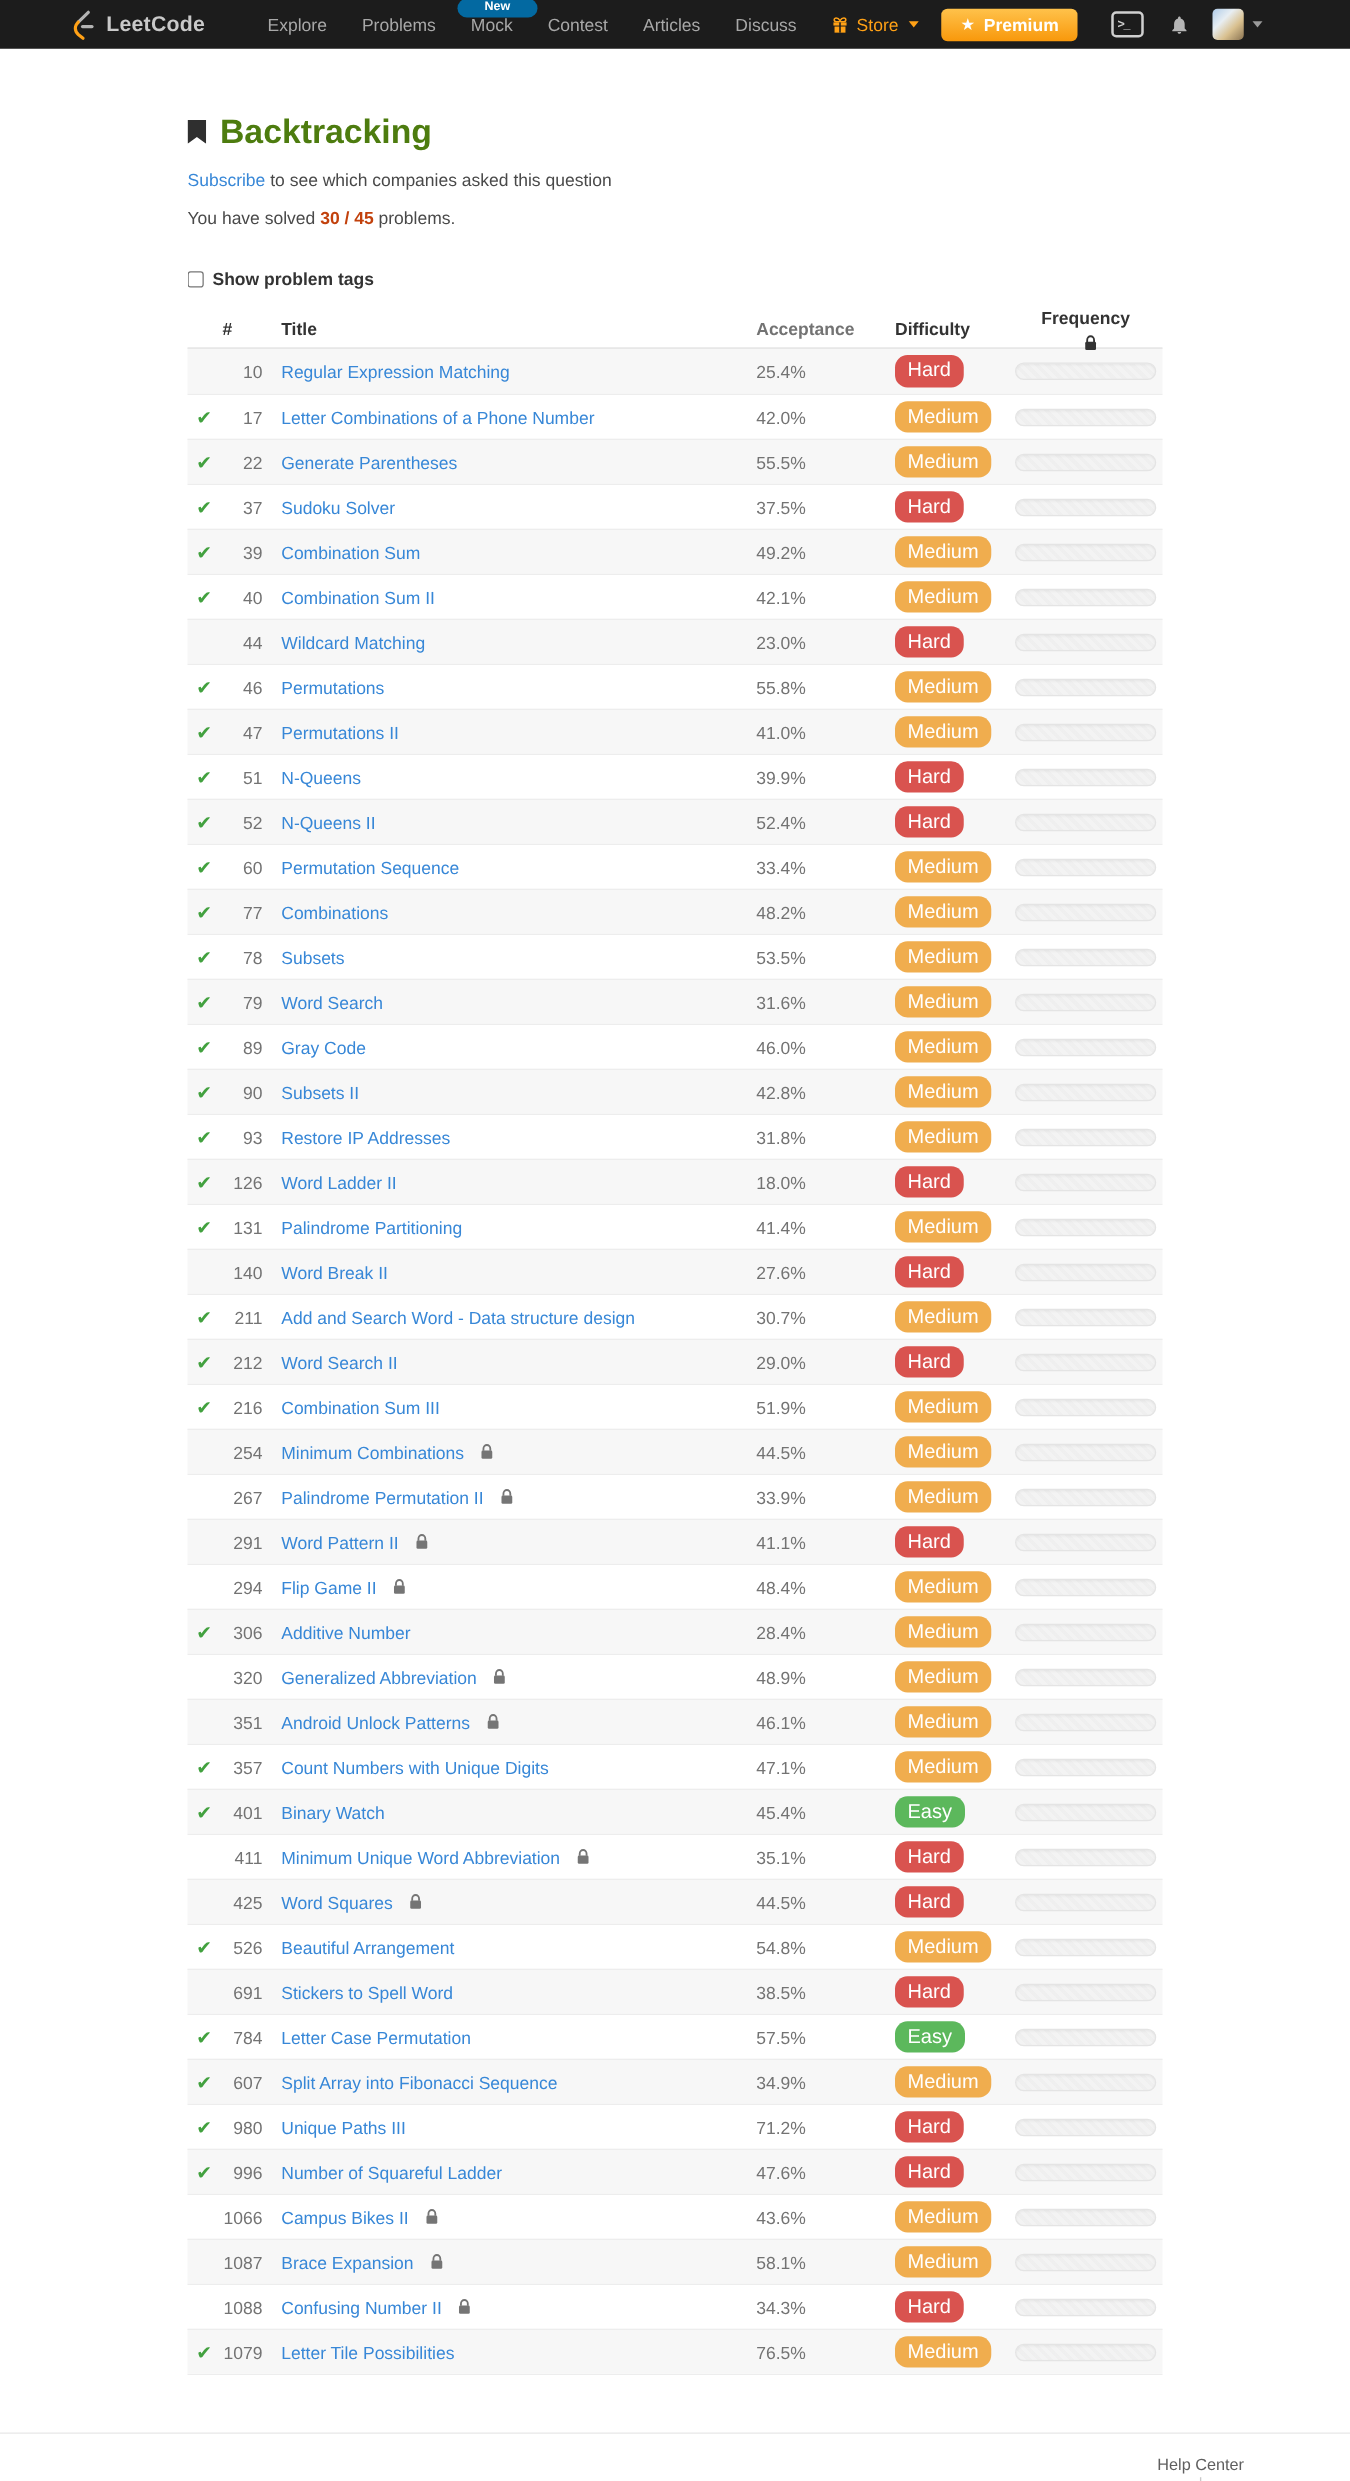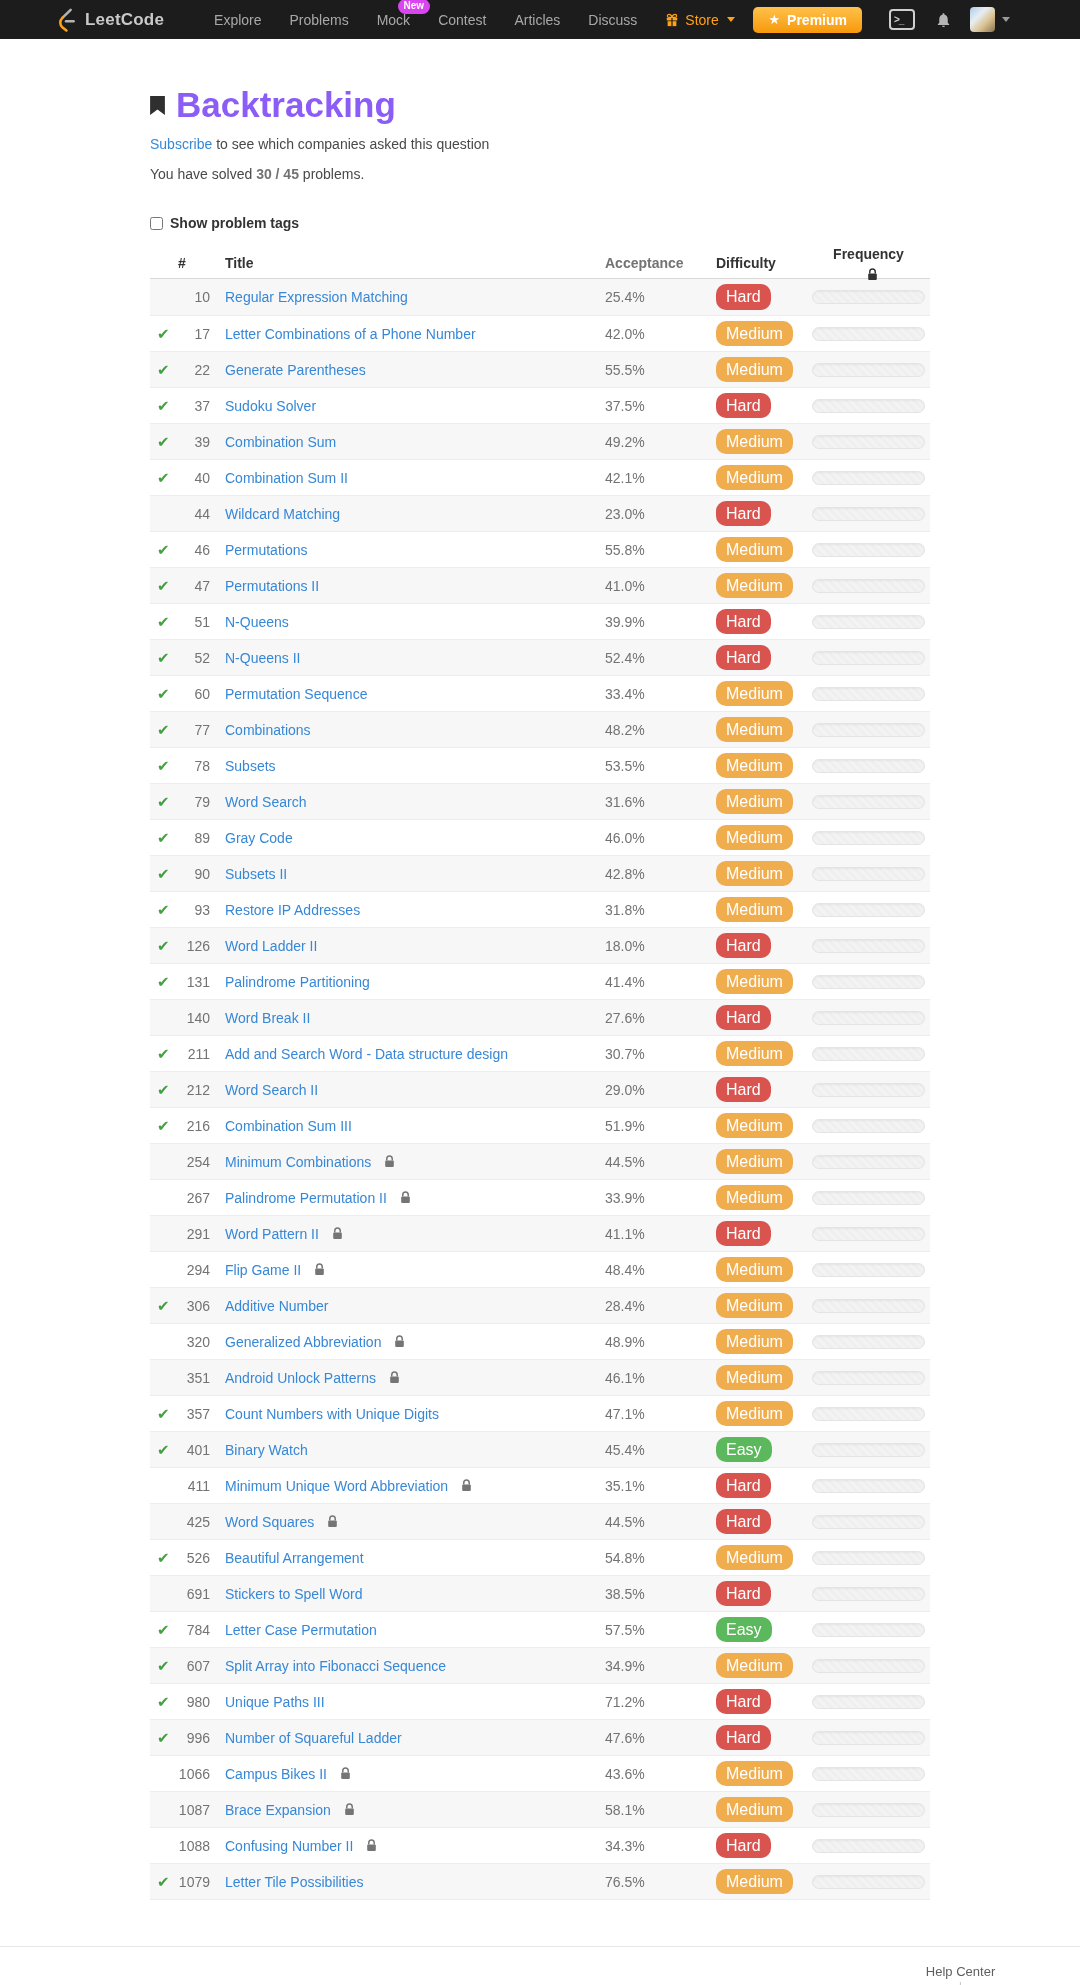--- a/index.html
+++ b/index.html
@@ -23,22 +23,22 @@
   .logo { display:flex; align-items:center; gap:8px; cursor:pointer; text-decoration:none; }
   .logo-text { color:#c9c9c9; font-size:17px; font-weight:600; letter-spacing:.2px; }
   .nav-links { display:flex; align-items:center; margin-left:22px; list-style:none; padding:0; }
   .nav-item {
     color:#a8a8a8; font-size:14px; margin-left:28px; cursor:pointer;
     position:relative; display:flex; align-items:center; gap:6px; white-space:nowrap;
   }
   .nav-item.accent { color:#ffa116; }
   .new-badge {
     position:absolute; top:-13px; right:-20px;
-    background:#d946ef; color:#fff; font-size:10px; font-weight:700;
-    padding:1px 6px 2px; border-radius:8px; line-height:1.2;
+    background:#0369a1; color:#fff; font-size:10px; font-weight:700;
+    padding:1px 22px 2px; border-radius:8px; line-height:1.2;
   }
   .caret { width:0; height:0; border-left:4px solid transparent; border-right:4px solid transparent; border-top:5px solid #ffa116; margin-left:2px; }
   .caret.gray { border-top-color:#9a9a9a; }
   .nav-right { margin-left:auto; display:flex; align-items:center; }
   .premium-btn {
     border:none; cursor:pointer;
     background:linear-gradient(180deg,#ffc24b,#f8980b);
     color:#fff; font-size:14px; font-weight:600;
     padding:5px 15px; border-radius:5px;
     display:flex; align-items:center; gap:7px;
@@ -55,27 +55,27 @@
   .bell { margin-left:20px; cursor:pointer; display:flex; }
   .avatar {
     margin-left:18px; width:25px; height:25px; border-radius:4px; cursor:pointer;
     background:linear-gradient(135deg,#aecbe8 0%,#e8eef2 35%,#d9c08f 65%,#8a7351 100%);
   }
   .avatar-caret { margin-left:7px; cursor:pointer; }
 
   
   .page { width:780px; margin:0 auto; }
   .page-title {
-    margin:50px 0 0; font-size:35px; font-weight:700; color:#8b5cf6;
+    margin:50px 0 0; font-size:27px; font-weight:700; color:#4d7c0f;
     display:flex; align-items:center; gap:11px; line-height:32px;
   }
   .subscribe-line { margin-top:15px; }
   a.link-blue { color:#3787d7; text-decoration:none; cursor:pointer; }
   .solved-line { margin-top:13px; }
-  .solved-line b { color:#737373; }
+  .solved-line b { color:#c2410c; }
   .tags-line { margin-top:33px; display:flex; align-items:center; gap:7px; font-weight:700; color:#333; }
   .tags-line input { margin:0; width:13px; height:13px; }
 
   
   .ptable { margin-top:17px; }
   .thead {
     display:flex; align-items:center; height:31px;
     border-bottom:1px solid #d9d9d9;
     font-weight:700; color:#333;
   }

